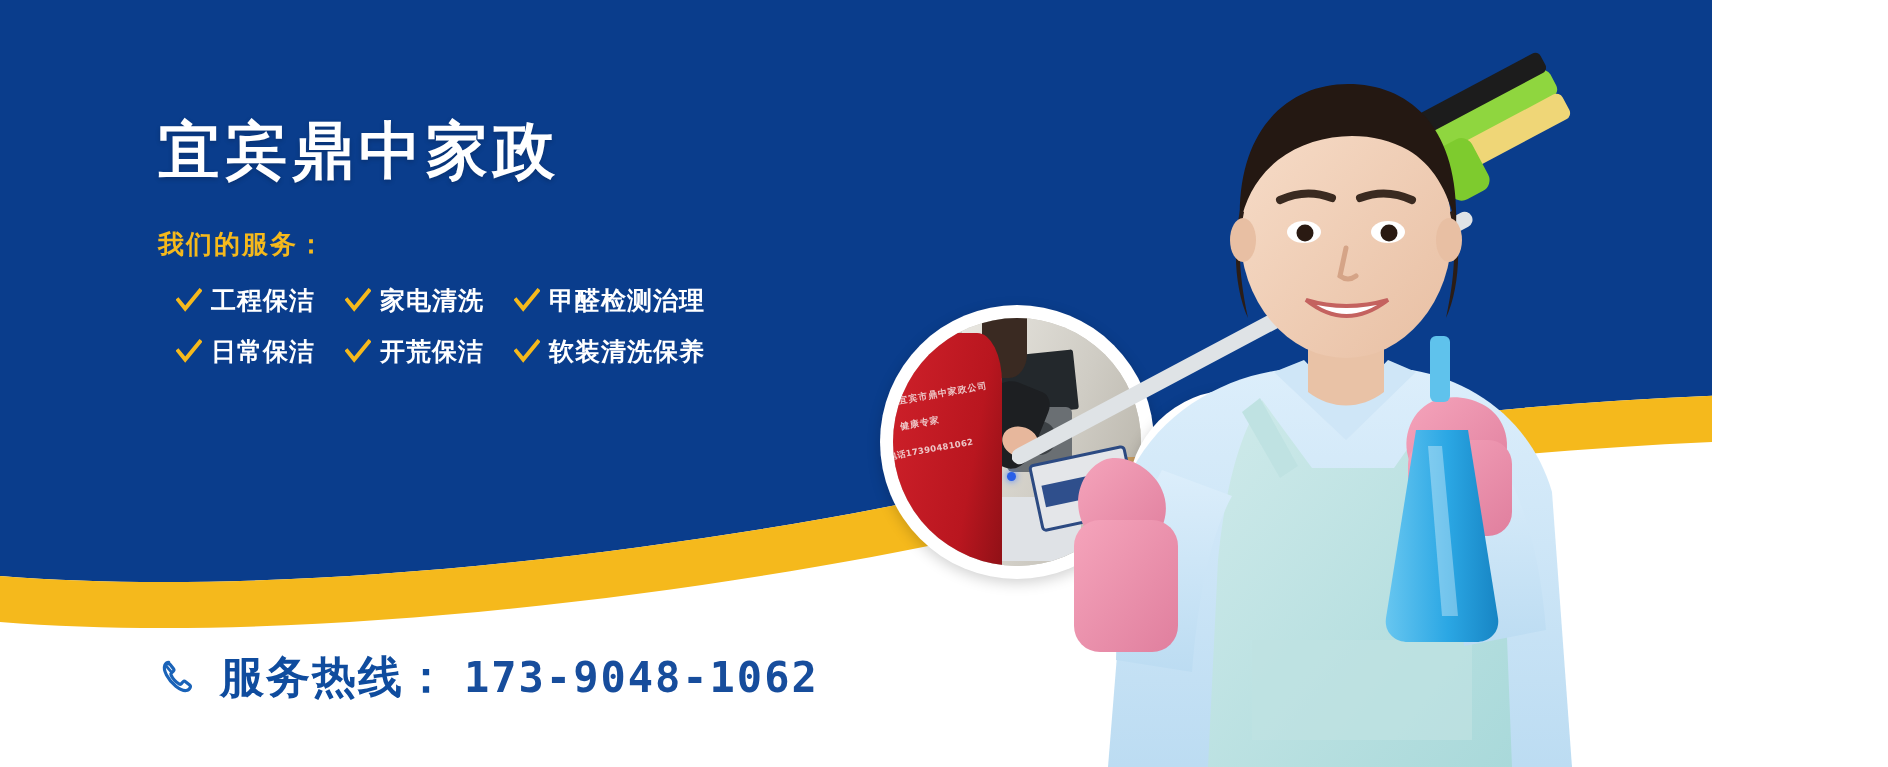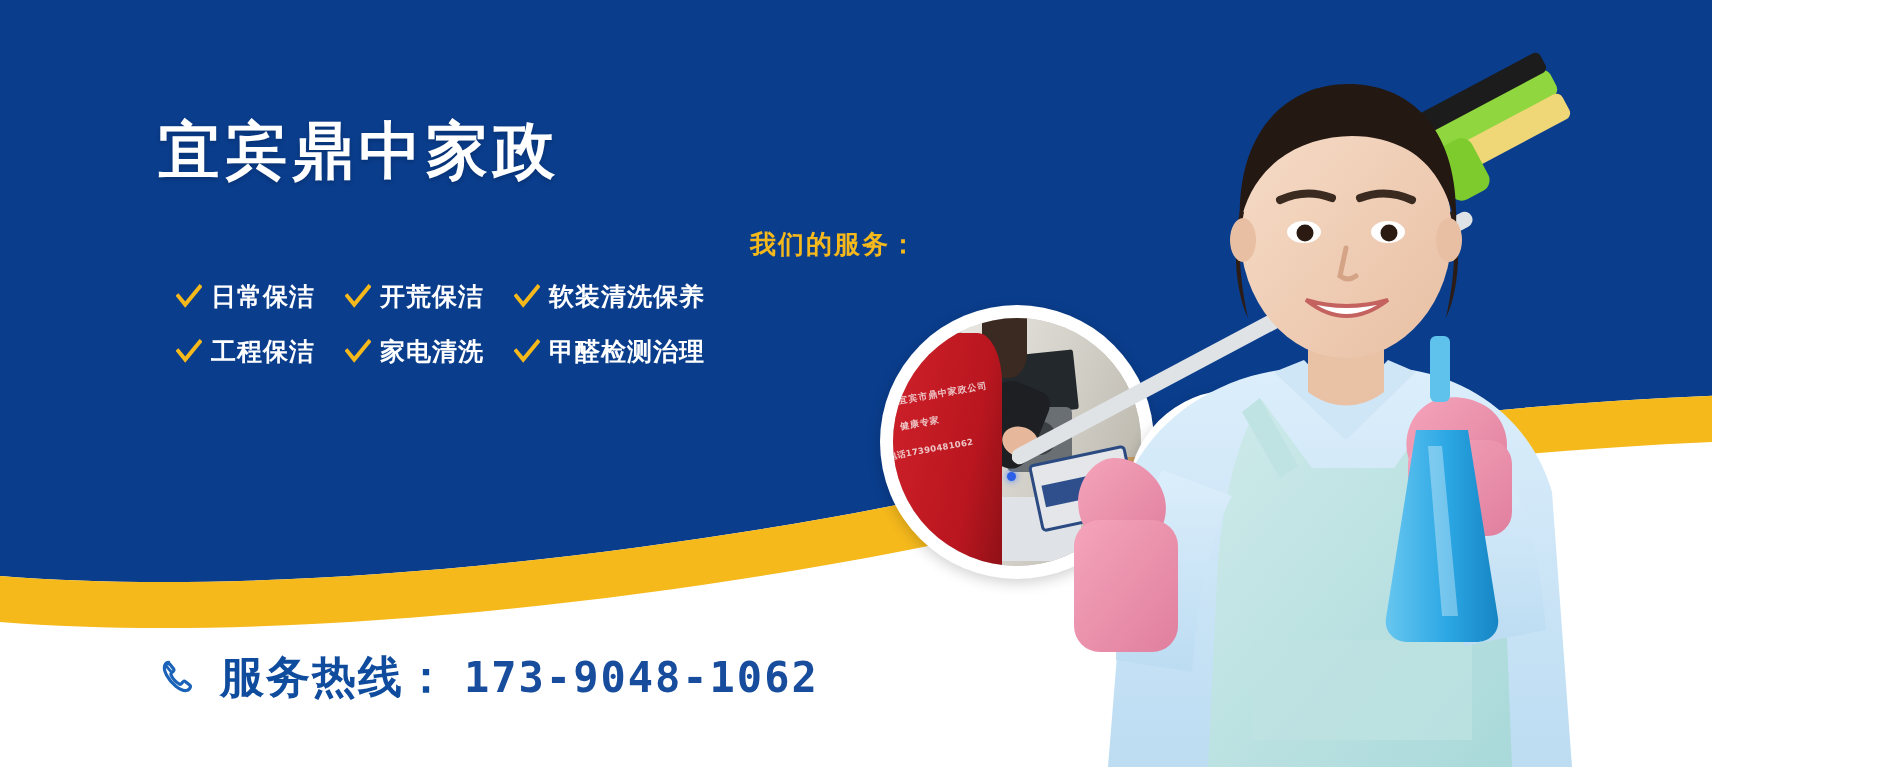--- a/index.html
+++ b/index.html
@@ -53,21 +53,20 @@
   }
 
   .svc-heading {
     margin-top: 44px;
     font-size: 26px;
     font-weight: 700;
     color: #f5b91c;
     letter-spacing: 2px;
     white-space: nowrap;
     font-family: "DejaVu Sans", "Liberation Sans", sans-serif;
-    text-align: right;
   }
 
   .svc-row {
     display: flex;
     align-items: center;
     margin-top: 18px;
     padding-left: 18px;
   }
   .svc-row.second { margin-top: 22px; }
 
@@ -199,59 +198,59 @@
              C706,594 302,646 0,622 Z"></path>
   </svg>
 
   <div class="text-col no-sel">
 
     <div class="brand-title">宜宾鼎中家政</div>
 
 
     <div class="svc-heading">我们的服务：</div>
 
+    <div class="svc-row second">
+      <div class="svc-item">
+        <svg class="check" viewBox="0 0 24 24">
+          <path d="M2 11 L8.5 19 L22 2.5" fill="none" stroke="#f5b91c" stroke-width="3.6" stroke-linecap="square" stroke-linejoin="miter"></path>
+        </svg>
+        <span class="svc-label">工程保洁</span>
+      </div>
+      <div class="svc-item">
+        <svg class="check" viewBox="0 0 24 24">
+          <path d="M2 11 L8.5 19 L22 2.5" fill="none" stroke="#f5b91c" stroke-width="3.6" stroke-linecap="square" stroke-linejoin="miter"></path>
+        </svg>
+        <span class="svc-label">家电清洗</span>
+      </div>
+      <div class="svc-item">
+        <svg class="check" viewBox="0 0 24 24">
+          <path d="M2 11 L8.5 19 L22 2.5" fill="none" stroke="#f5b91c" stroke-width="3.6" stroke-linecap="square" stroke-linejoin="miter"></path>
+        </svg>
+        <span class="svc-label">甲醛检测治理</span>
+      </div>
+    </div>
+
     <div class="svc-row">
       <div class="svc-item">
         <svg class="check" viewBox="0 0 24 24">
           <path d="M2 11 L8.5 19 L22 2.5" fill="none" stroke="#f5b91c" stroke-width="3.6" stroke-linecap="square" stroke-linejoin="miter"></path>
         </svg>
         <span class="svc-label">日常保洁</span>
       </div>
       <div class="svc-item">
         <svg class="check" viewBox="0 0 24 24">
           <path d="M2 11 L8.5 19 L22 2.5" fill="none" stroke="#f5b91c" stroke-width="3.6" stroke-linecap="square" stroke-linejoin="miter"></path>
         </svg>
         <span class="svc-label">开荒保洁</span>
       </div>
       <div class="svc-item">
         <svg class="check" viewBox="0 0 24 24">
           <path d="M2 11 L8.5 19 L22 2.5" fill="none" stroke="#f5b91c" stroke-width="3.6" stroke-linecap="square" stroke-linejoin="miter"></path>
         </svg>
         <span class="svc-label">软装清洗保养</span>
-      </div>
-    </div>
-
-    <div class="svc-row second">
-      <div class="svc-item">
-        <svg class="check" viewBox="0 0 24 24">
-          <path d="M2 11 L8.5 19 L22 2.5" fill="none" stroke="#f5b91c" stroke-width="3.6" stroke-linecap="square" stroke-linejoin="miter"></path>
-        </svg>
-        <span class="svc-label">工程保洁</span>
-      </div>
-      <div class="svc-item">
-        <svg class="check" viewBox="0 0 24 24">
-          <path d="M2 11 L8.5 19 L22 2.5" fill="none" stroke="#f5b91c" stroke-width="3.6" stroke-linecap="square" stroke-linejoin="miter"></path>
-        </svg>
-        <span class="svc-label">家电清洗</span>
-      </div>
-      <div class="svc-item">
-        <svg class="check" viewBox="0 0 24 24">
-          <path d="M2 11 L8.5 19 L22 2.5" fill="none" stroke="#f5b91c" stroke-width="3.6" stroke-linecap="square" stroke-linejoin="miter"></path>
-        </svg>
-        <span class="svc-label">甲醛检测治理</span>
       </div>
     </div>
   </div>
 
   <div class="hotline no-sel">
     <svg class="phone-icon" viewBox="0 0 24 24">
       <path fill="none" stroke="#1a63b8" stroke-width="1.9" stroke-linecap="round" stroke-linejoin="round" d="M5.2 2.6c-.9 0-1.9.7-2.3 1.7-.6 1.5-.2 3.6 1 5.9 1.3 2.5 3.4 5 5.6 6.7 2.3 1.8 4.6 2.8 6.2 2.6 1.1-.1 2-.8 2.4-1.7.3-.7.2-1.2-.3-1.6l-2.5-2c-.5-.4-1.1-.3-1.6.2l-1 1.1c-.3.3-.7.4-1.1.2-1-.6-2.1-1.5-3-2.5-.9-1-1.6-2.1-2-3.1-.2-.4-.1-.8.2-1.1l1.1-1c.5-.5.6-1.1.2-1.6l-2-2.5c-.3-.4-.7-.4-1.2-.3z"></path>
       <path fill="none" stroke="#1a63b8" stroke-width="1.7" stroke-linecap="round" d="M3.4 4.4 L6.6 8.2"></path>
     </svg>
     <span class="hotline-label">服务热线：</span>

